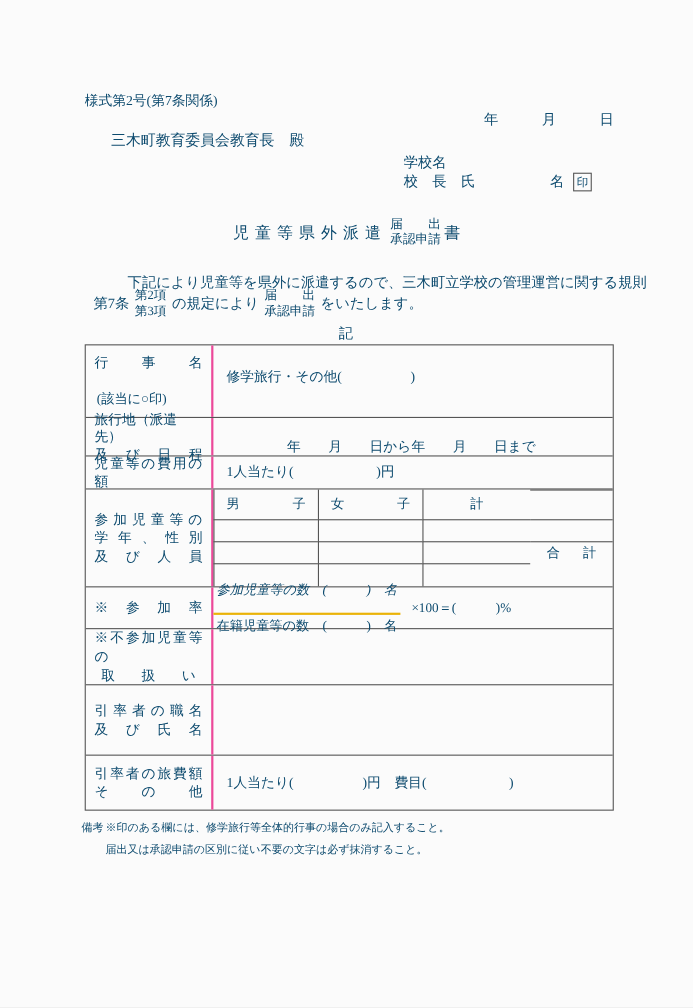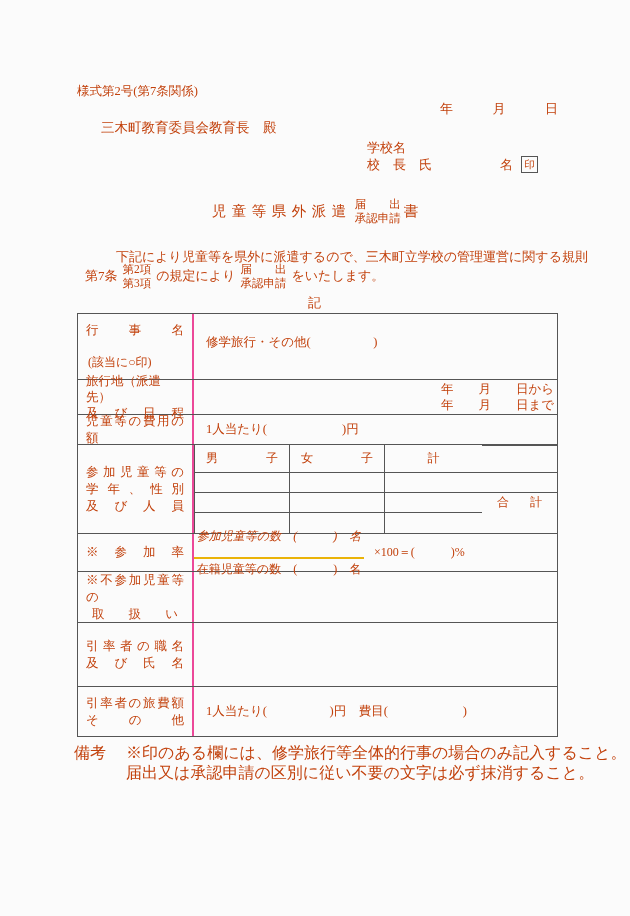--- a/index.html
+++ b/index.html
@@ -1,29 +1,29 @@
 <!DOCTYPE html>
 <html><head>
 <meta charset="utf-8">
 <style>
   * { margin:0; padding:0; box-sizing:border-box; }
   html,body { background:#e8e8e8; }
   .page {
     position:relative; width:630px; height:916px; margin:0 auto;
-    background:#fbfbfb; color:#c2410c;
+    background:#fbfbfb; color:#0c4a6e;
     font-family:"Liberation Serif","DejaVu Serif",serif;
     font-size:13px; overflow:hidden;
   }
   .abs { position:absolute; }
   
   .form-number { left:77px; top:83px; font-size:12.5px; }
   .date-line { left:440px; top:100px; width:118px; font-size:13px; }
   .addressee { left:101px; top:119px; font-size:13.5px; }
   .school-name { left:367px; top:139px; font-size:13px; }
-  .principal-line { left:367px; top:156px; width:171px; display:flex; align-items:flex-start; font-size:13px; }
+  .principal-line { left:367px; top:156px; width:171px; display:flex; align-items:flex-end; font-size:13px; }
   .principal-name { margin-left:auto; }
   .seal-box { width:17px; height:17px; border:1px solid #555; display:flex; align-items:center; justify-content:center; font-size:10.5px; margin-left:8px; }
   
   .title-row { left:0; top:197px; width:100%; display:flex; justify-content:center; align-items:center; gap:3px; }
   .title-main { font-size:14.5px; letter-spacing:5.5px; }
   .stack { display:inline-flex; flex-direction:column; text-align:center; font-size:11.5px; line-height:1.25; }
   .stack.left-align { text-align:left;align-items:flex-end; }
   .title-suffix { font-size:14.5px; }
   
   .body-line1 { left:100px; top:248px; font-size:13px;margin-left:16px; }
@@ -36,37 +36,37 @@
   .lcell { width:116px; border-right:2px solid #ec4899; display:flex; flex-direction:column; justify-content:center; padding:0 8px; font-size:12.5px; line-height:17px; }
   .rcell { flex:1; display:flex; align-items:center; font-size:12.5px; }
   .jl { text-align:justify; text-align-last:justify; }
   .pad6 { padding:0 6px; }
   .r1 { height:66px; } .r2 { height:35px; } .r3 { height:30px; } .r4 { height:89px; }
   .r5 { height:38px; } .r6 { height:51px; } .r7 { height:64px;gap:28px; } .r8 { height:49px; }
   .r1 .lcell { gap:15px; }
   .r1 .lbl2 { padding-left:2px; font-size:12px; }
   .r1 .rcell { padding-left:12px; padding-bottom:8px; }
   .r2 .lcell { line-height:16px; }
-  .r2 .rcell { flex-direction:column; align-items:flex-end; justify-content:center; padding-right:3px; line-height:16.5px; }
+  .r2 .rcell { flex-direction:row; align-items:flex-end; justify-content:center; padding-right:3px; line-height:16.5px; }
   .r3 .rcell, .r8 .rcell { padding-left:12px; }
   
   .subgrid { flex:1; display:grid; grid-template-columns:95px 95px 98px 1fr; grid-template-rows:27px 20px 20px 1fr; font-size:12px; }
   .sc { border-left:1px solid #555; border-top:1px solid #555; display:flex; align-items:center; }
   .sc.c1 { border-left:none; }
   .sc.rh { border-top:none; }
   .sc .jtext { width:100%; padding:0 11px; text-align:justify; text-align-last:justify; }
   .sc .ctext { width:100%; text-align:center; }
   
   .r5 .rcell { font-size:12px; }
   .fraction { width:170px; text-align:center; line-height:16px; }
   .fraction .num { border-bottom:2px solid #eab308; padding:1px 0 13px;font-style:italic; }
   .fraction .den { padding:2px 0 1px; }
   .formula { margin-left:10px; }
   
-  .notes { left:74px; top:743px; display:flex; gap:20px; font-size:16px; line-height:20px; }
+  .notes { left:74px; top:743px; display:flex; gap:2px; font-size:10px; line-height:20px; }
 </style>
 </head>
 <body>
 
 <div class="page">
 
   <div class="abs form-number">様式第2号(第7条関係)</div>
   <div class="abs date-line jl">年　　　月　　　日</div>
   <div class="abs addressee">三木町教育委員会教育長　殿</div>
   <div class="abs school-name">学校名</div>

